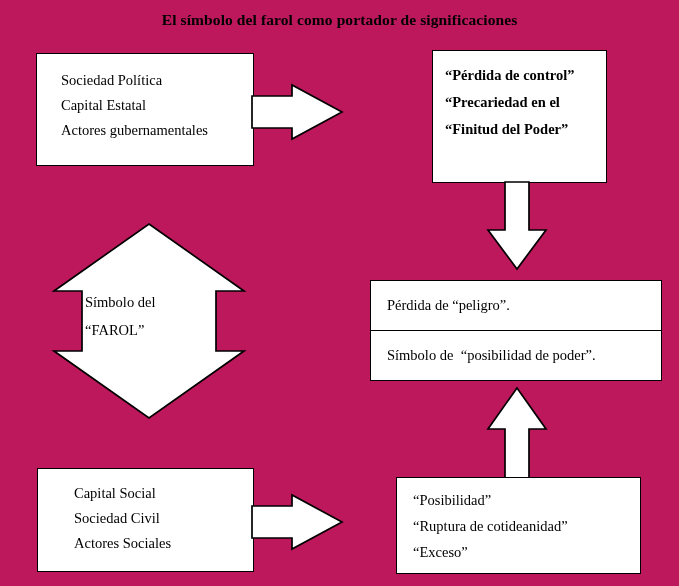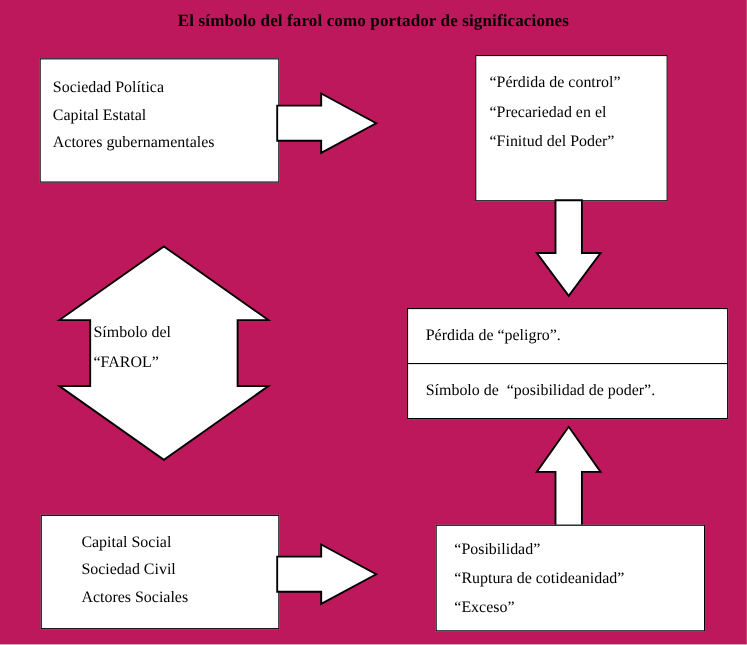--- a/index.html
+++ b/index.html
@@ -37,26 +37,27 @@
     box-sizing: border-box;
   }
   .box .line {
     font-size: 14.5px;
     line-height: 25px;
     white-space: pre;
   }
   
   #box-sociedad-politica {
     left: 36px; top: 53px; width: 218px; height: 113px;
-    padding: 14px 0 0 11px;
+    padding: 14px 0 0 24px;
   }
   
   #box-perdida-control {
     left: 432px; top: 50px; width: 175px; height: 133px;
     padding: 11px 0 0 12px;
+    font-weight: bold;
   }
   #box-perdida-control .line { line-height: 27px; }
   
   #box-simbolo-peligro {
     left: 370px; top: 280px; width: 292px; height: 51px;
     padding: 0 0 0 16px;
     display: flex; align-items: center;
   }
   
   #box-simbolo-posibilidad {

